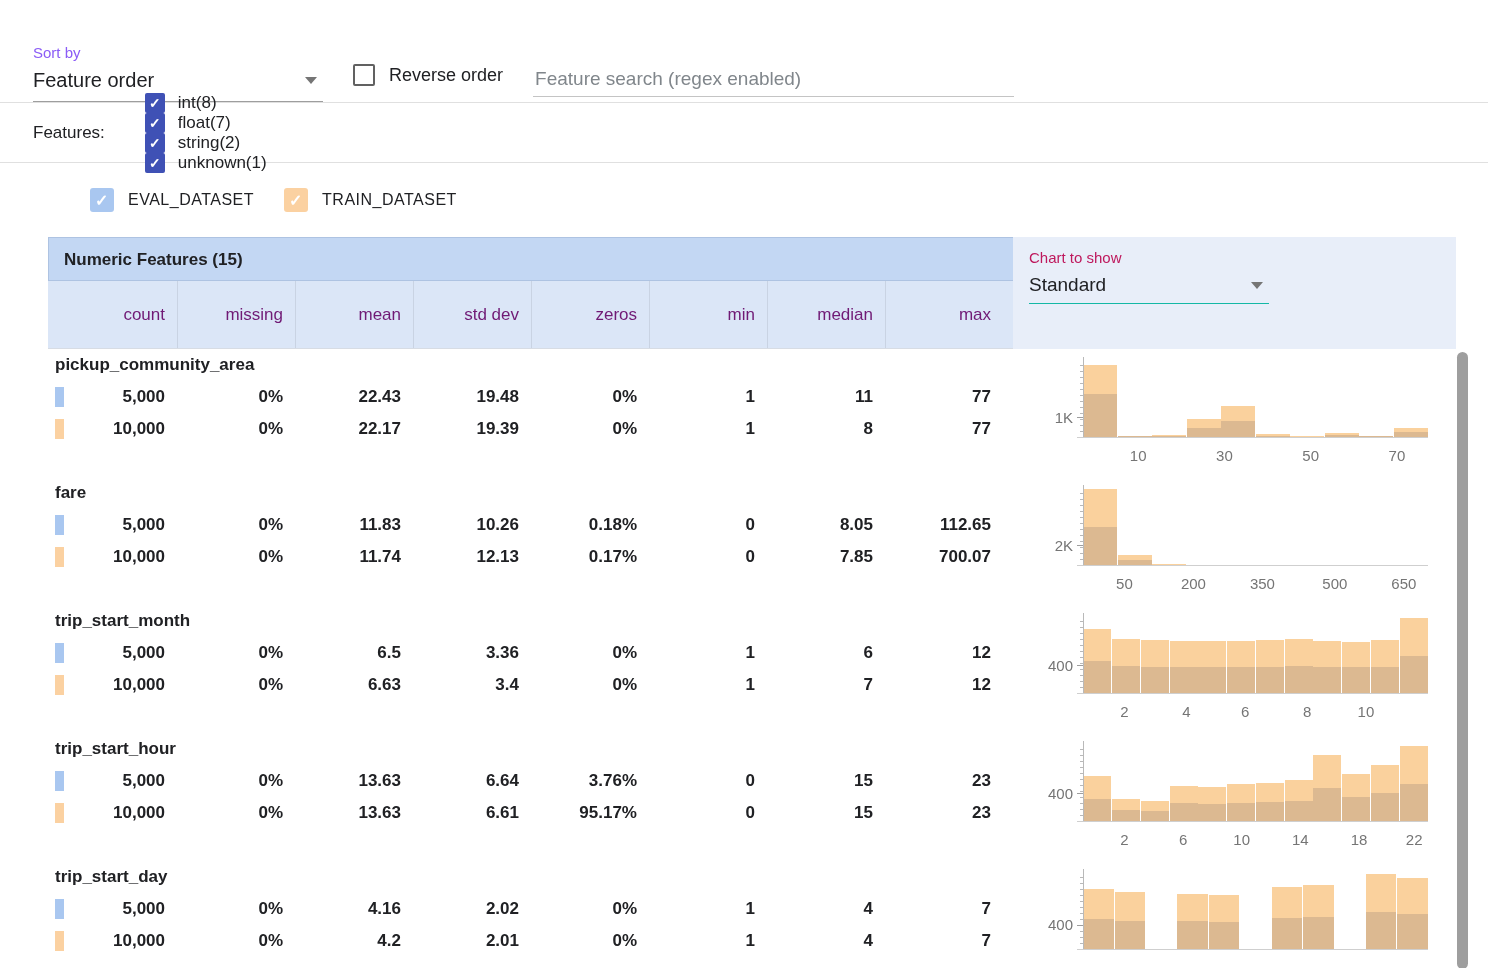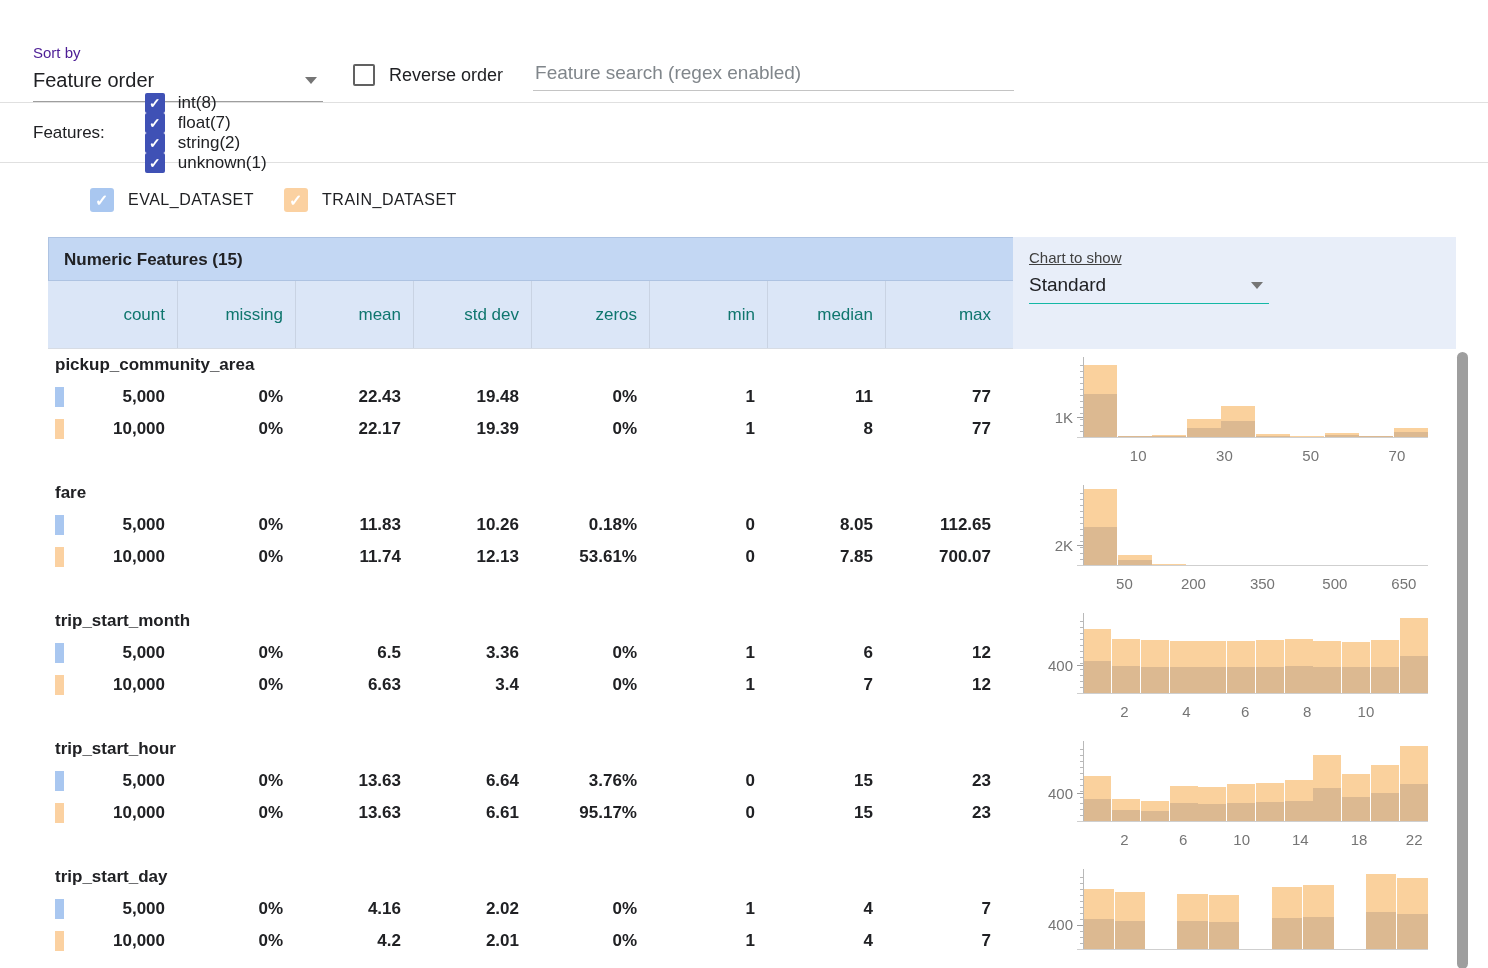--- a/index.html
+++ b/index.html
@@ -2,31 +2,31 @@
 <html><head>
 <meta charset="utf-8">
 <style>
   * { box-sizing: border-box; margin: 0; padding: 0; }
   html,body { width:1488px; height:968px; overflow:hidden; background:#fff;
     font-family:"Liberation Sans", sans-serif; color:#202124; }
 
   
   .topbar { height:102px; display:flex; align-items:flex-end; padding:0 0 0 33px; }
   .sortby { width:290px; }
-  .sortby-label { font-size:15px; color:#4c1d95; margin-bottom:8px; }
+  .sortby-label { font-size:15px; color:#8b5cf6; margin-bottom:8px; }
   .select { display:flex; justify-content:space-between; align-items:center;
     font-size:20px; padding-bottom:9px; border-bottom:1px solid #9e9e9e; cursor:pointer; }
   .tri { width:0; height:0; border-left:6px solid transparent; border-right:6px solid transparent;
     border-top:7px solid #757575; margin-right:6px; }
   .reverse { display:flex; align-items:center; gap:14px; margin-left:30px; margin-bottom:16px;
     font-size:18px; cursor:pointer; }
   .cb { display:inline-flex; align-items:center; justify-content:center;
     color:#fff; font-weight:bold; flex:0 0 auto; }
   .cb-empty { width:22px; height:22px; border:2px solid #616161; border-radius:2px; background:#fff; }
-  .searchwrap { margin-left:30px; margin-bottom:11px; }
+  .searchwrap { margin-left:30px; margin-bottom:5px; }
   .searchwrap input { width:481px; border:none; outline:none; border-bottom:1px solid #c4c4c4;
     font-size:19px; padding:6px 2px; font-family:"Liberation Sans", sans-serif; color:#202124; }
   .searchwrap input::placeholder { color:#80868b; }
 
   .hr { height:1px; background:#e0e0e0; }
 
   
   .filters-row { height:59px; display:flex; align-items:center; padding-left:33px; }
   .filters-label { font-size:17px; margin-right:40px; }
   .filter-item { display:flex; align-items:center; gap:13px; margin-right:44px;
@@ -42,25 +42,25 @@
   
   .main { display:flex; padding-left:48px; height:732px; overflow:hidden; position:relative; }
   .left { width:965px; flex:0 0 auto; }
   .right { width:443px; flex:0 0 auto; }
 
   .title-bar { height:44px; line-height:44px; background:#c3d7f3; font-size:17px;
     font-weight:700; padding-left:15px; border:1px solid #aec3e2; border-right:none; }
   .colheads { height:68px; background:#dbe6f7; display:grid;
     grid-template-columns:129px repeat(7,118px); border-bottom:1px solid #d7dce4; }
   .colhead-cell { display:flex; align-items:center; justify-content:flex-end;
-    padding-right:12px; font-size:17px; color:#0f766e; border-left:1px solid #c9d3e3; }
+    padding-right:12px; font-size:17px; color:#701a75; border-left:1px solid #c9d3e3; }
   .colhead-cell:first-child { border-left:none; }
 
   .chart-header { height:112px; background:#e8eef9; padding:12px 0 0 16px; }
-  .cc-title { font-size:15px; color:#404040;text-decoration:underline; }
+  .cc-title { font-size:15px; color:#be185d; }
   .cc-select { width:240px; display:flex; justify-content:space-between; align-items:center;
     font-size:19px; padding:8px 0 7px 0; border-bottom:1px solid #14b8a6; cursor:pointer; }
   .cc-checkboxes { display:flex; align-items:center; gap:16px; margin-top:11px; }
   .cc-item { display:flex; align-items:center; gap:5px; font-size:15px; cursor:pointer; }
   .cb-small { width:14px; height:14px; border:2px solid #444; border-radius:2px; background:#fff; }
 
   
   .feature-block { height:128px; }
   .feature-name { height:32px; line-height:32px; font-size:17px; font-weight:700;
     padding-left:7px; }
@@ -189,21 +189,21 @@
               <div class="cell">0</div>
               <div class="cell">8.05</div>
               <div class="cell">112.65</div>
             </div>
             <div class="data-row">
               <span class="swatch swatch-train"></span>
               <div class="cell">10,000</div>
               <div class="cell">0%</div>
               <div class="cell">11.74</div>
               <div class="cell">12.13</div>
-              <div class="cell">53.61%</div>
+              <div class="cell">0.17%</div>
               <div class="cell">0</div>
               <div class="cell">7.85</div>
               <div class="cell">700.07</div>
             </div>
           </div>
           <div class="feature-block">
             <div class="feature-name">trip_start_month</div>
             <div class="data-row">
               <span class="swatch swatch-eval"></span>
               <div class="cell">5,000</div>

